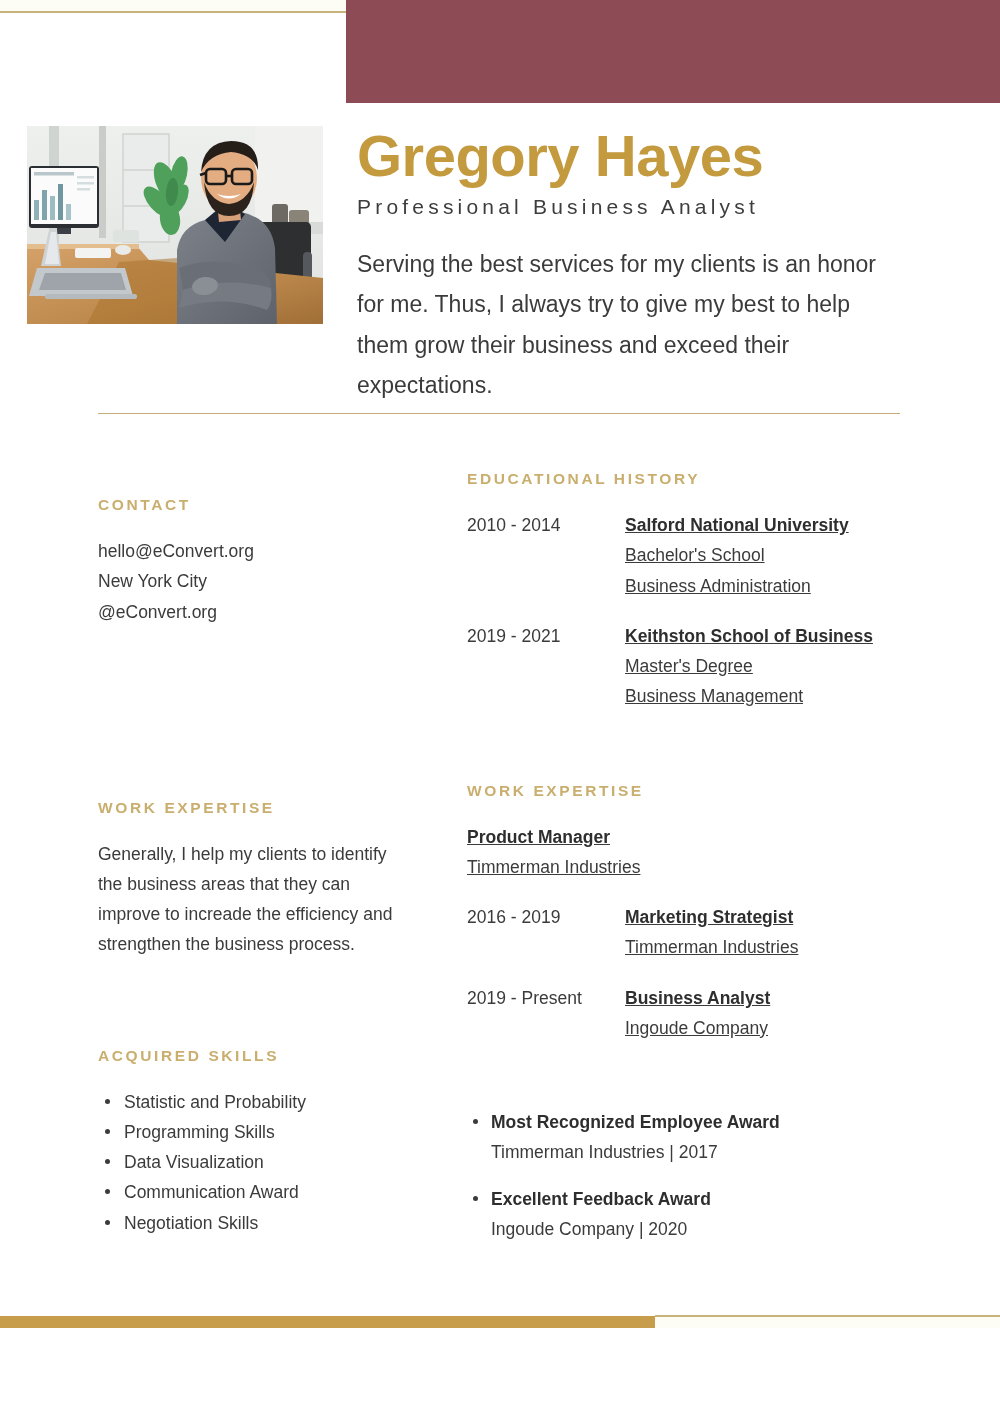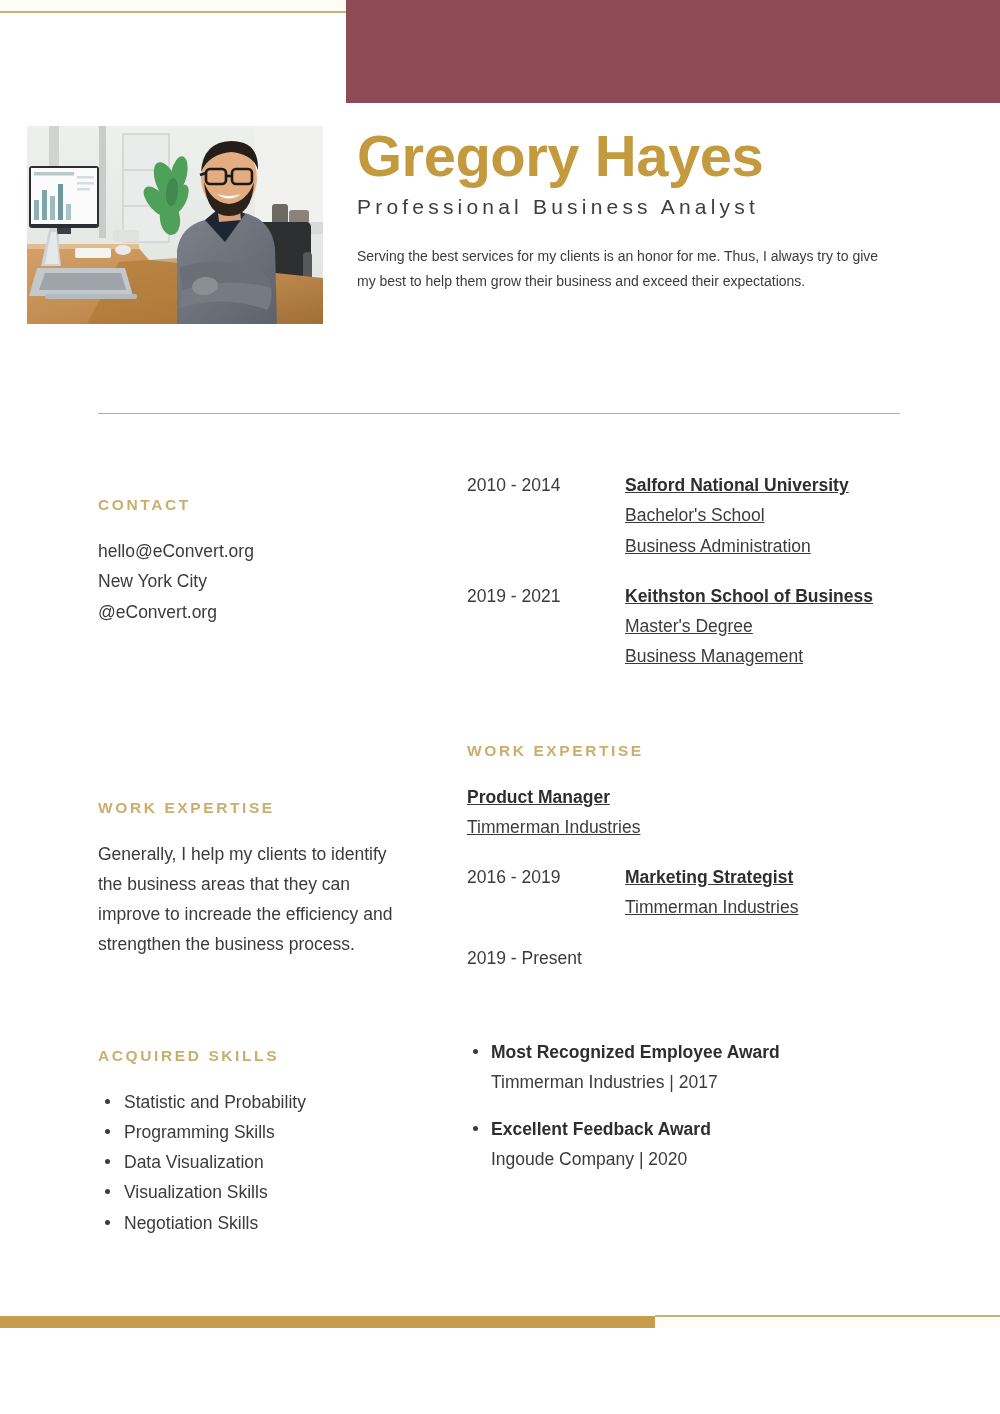--- a/index.html
+++ b/index.html
@@ -71,21 +71,21 @@
   }
   .role {
     margin-top: 10px;
     font-size: 21px;
     color: #3d3d3d;
     letter-spacing: 4.2px;
     font-weight: 400;
   }
   .summary {
     margin-top: 25px;
-    font-size: 14px;
+    font-size: 23px;
     line-height: 1.75;
     color: #3b3b3b;
     max-width: 530px;
   }
 
   
   .divider {
     position: absolute; left: 98px; top: 413px;
     width: 802px; height: 1px;
     background: #c5ad76;
@@ -323,29 +323,30 @@
     </div>
 
     <div style="height:88px"></div>
 
     <div class="section">
       <div class="section-title">ACQUIRED SKILLS</div>
       <ul class="bullets">
         <li>Statistic and Probability</li>
         <li>Programming Skills</li>
         <li>Data Visualization</li>
-        <li>Visualization Skills</li>
+        <li>Communication Award</li>
         <li>Negotiation Skills</li>
       </ul>
     </div>
   </div>
 
   <div class="col-right">
 
     <div class="section">
+      <div class="section-title">EDUCATIONAL HISTORY</div>
 
       <div class="entry">
         <div class="entry-date">2010 - 2014</div>
         <div class="entry-body">
           <div class="entry-title">Salford National University</div>
           <div class="entry-sub">Bachelor's School</div>
           <div class="entry-sub">Business Administration</div>
         </div>
       </div>
 
@@ -374,20 +375,24 @@
       <div class="entry">
         <div class="entry-date">2016 - 2019</div>
         <div class="entry-body">
           <div class="entry-title">Marketing Strategist</div>
           <div class="entry-sub">Timmerman Industries</div>
         </div>
       </div>
 
       <div class="entry">
         <div class="entry-date">2019 - Present</div>
+        <div class="entry-body">
+          <div class="entry-title">Business Analyst</div>
+          <div class="entry-sub">Ingoude Company</div>
+        </div>
       </div>
     </div>
 
     <div style="height:64px"></div>
 
     <div class="section">
       <ul class="ach">
         <li>
           <div class="ach-title">Most Recognized Employee Award</div>
           <div class="ach-sub">Timmerman Industries | 2017</div>

